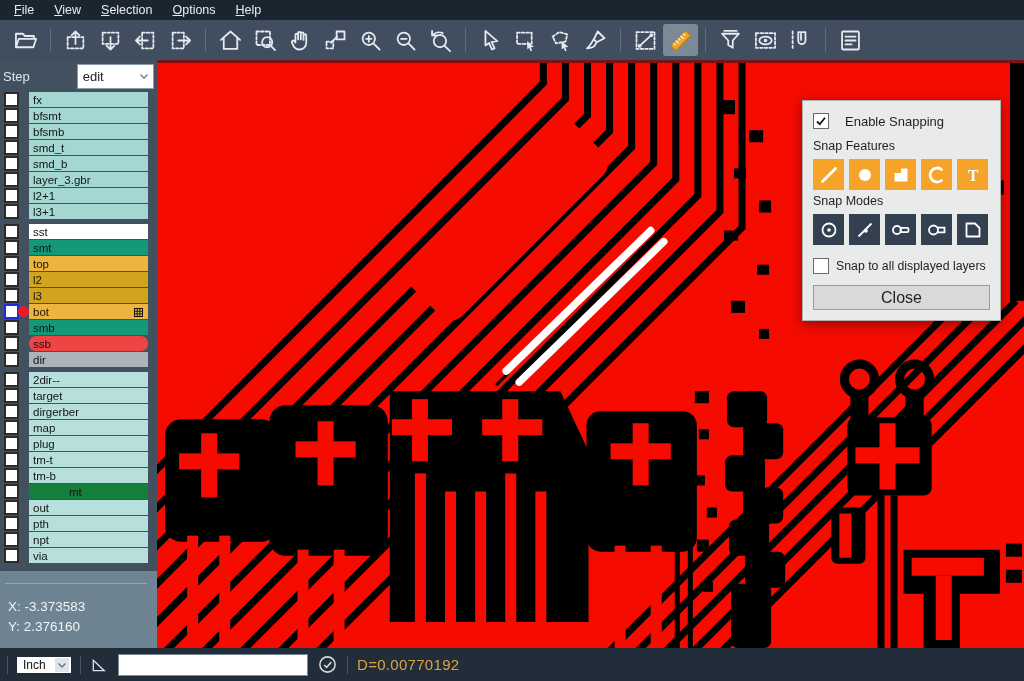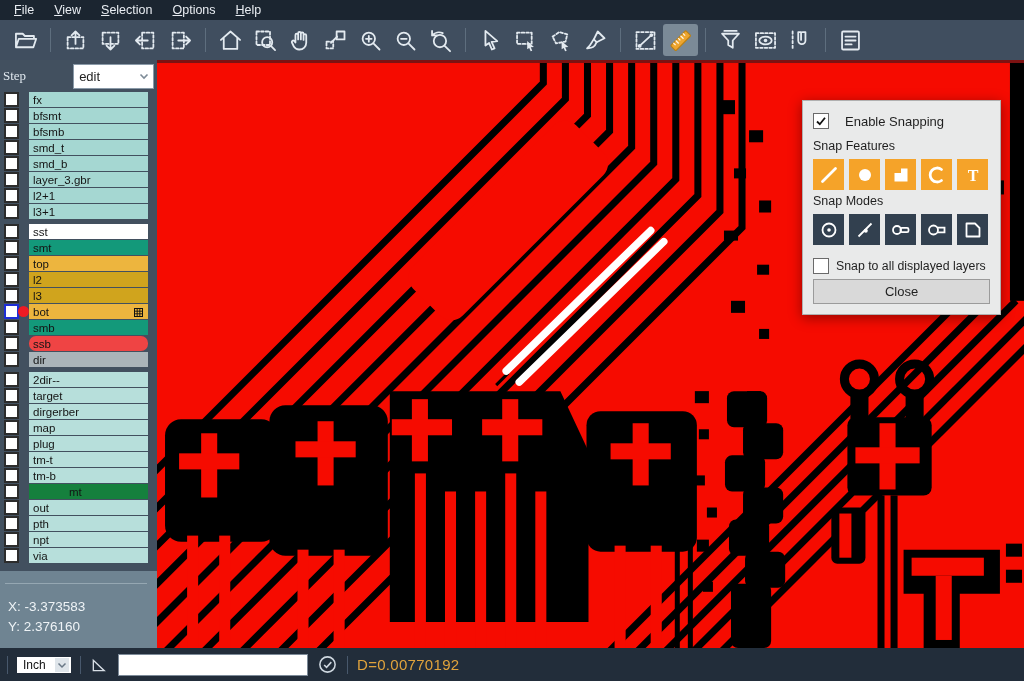--- a/index.html
+++ b/index.html
@@ -17,21 +17,21 @@
            display:flex;align-items:center;padding:0 8px;z-index:30;}
   .tool-btn{width:35px;height:32px;display:flex;align-items:center;justify-content:center;border-radius:3px;flex:none;}
   .tool-btn svg{width:27px;height:27px;display:block;}
   .tool-btn.active{background:#7b8a97;}
   .tb-sep{width:1px;height:24px;background:#5e6e7e;margin:0 7px;flex:none;}
 
   
   .sidebar{position:absolute;top:60px;left:0;width:157px;bottom:33px;background:#6f8492;z-index:20;}
   .sidebar-top{background:#42505f;padding-bottom:3px;}
   .step-row{height:32px;display:flex;align-items:center;gap:5px;padding:0 3px;}
-  .step-label{color:#dfe7ee;font-size:13px;font-family:Liberation Serif, serif;}
+  .step-label{color:#dfe7ee;font-size:13px;}
   .step-select{flex:1;height:23px;background:#fff;border:1px solid #8a9aa8;display:flex;
                align-items:center;justify-content:space-between;padding:0 3px 0 5px;font-size:13px;color:#222;margin-left:42px;}
   .layer-group{margin-bottom:5px;}
   .layer-row{height:15px;margin-bottom:1px;position:relative;display:flex;align-items:center;}
   .cbx{position:absolute;left:4px;width:11px;height:11px;background:#fff;border:2px solid #2c2c2c;}
   .cbx.sel{border-color:#1d2ed6;}
   .sel-dot{position:absolute;left:18px;width:11px;height:11px;border-radius:50%;background:#ee1b24;z-index:2;}
   .layer-label{position:absolute;left:29px;width:119px;top:0;bottom:0;display:flex;align-items:center;
                padding-left:4px;font-size:11.5px;color:#141414;box-sizing:border-box;}
   .grid-glyph{position:absolute;right:5px;top:3px;}
@@ -55,22 +55,22 @@
   .dlg-body{padding:8px 10px 10px;}
   .dlg-check{display:flex;align-items:center;gap:16px;font-size:13px;color:#1f1f1f;margin:4px 0 10px;}
   .cb{width:14px;height:14px;background:#fff;border:1px solid #6a6a6a;flex:none;display:flex;
       align-items:center;justify-content:center;}
   .dlg-label{font-size:12.5px;color:#1f1f1f;margin:4px 0 6px;}
   .btn-row{display:flex;gap:5px;}
   .feat-btn{width:31px;height:31px;background:#f5a329;display:flex;align-items:center;justify-content:center;}
   .mode-btn{width:31px;height:31px;background:#32404f;display:flex;align-items:center;justify-content:center;}
   .feat-btn svg,.mode-btn svg{width:24px;height:24px;display:block;}
   .dlg-check2{display:flex;align-items:center;gap:7px;font-size:12.3px;color:#1f1f1f;margin:13px 0 0;}
-  .dlg-close{margin-top:5px;height:23px;background:#d9d9d9;border:1px solid #9b9b9b;display:flex;
-             align-items:center;justify-content:center;font-size:13px;color:#1f1f1f;}
+  .dlg-close{margin-top:11px;height:23px;background:#d9d9d9;border:1px solid #9b9b9b;display:flex;
+             align-items:center;justify-content:center;font-size:16px;color:#1f1f1f;}
 
   
   .statusbar{position:absolute;left:0;right:0;bottom:0;height:33px;background:#222d3a;display:flex;
              align-items:center;padding:0 7px;gap:9px;z-index:30;}
   .sb-sep{width:1px;height:18px;background:#48586c;flex:none;}
   .unit-select{width:46px;height:16px;background:#fff;display:flex;align-items:center;
                justify-content:space-between;padding:0 2px 0 6px;font-size:12px;color:#111;}
   .sb-input{width:190px;height:22px;background:#fff;border:1px solid #7c8a98;font-size:12px;padding:0 4px;box-sizing:border-box;}
   .distance{font-size:15px;color:#e0a33c;letter-spacing:.3px;}
 </style>

